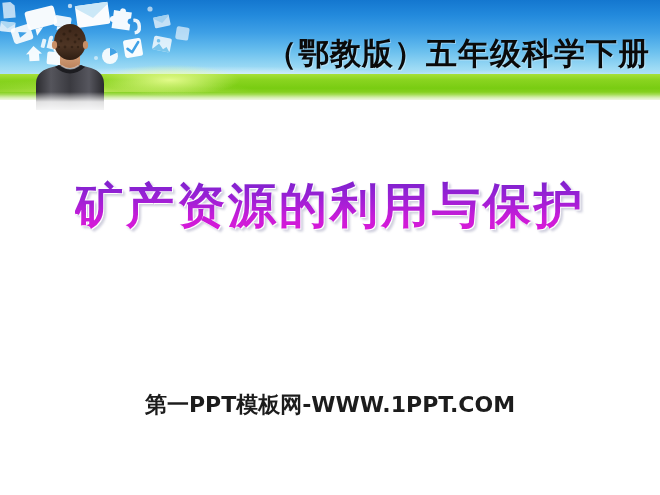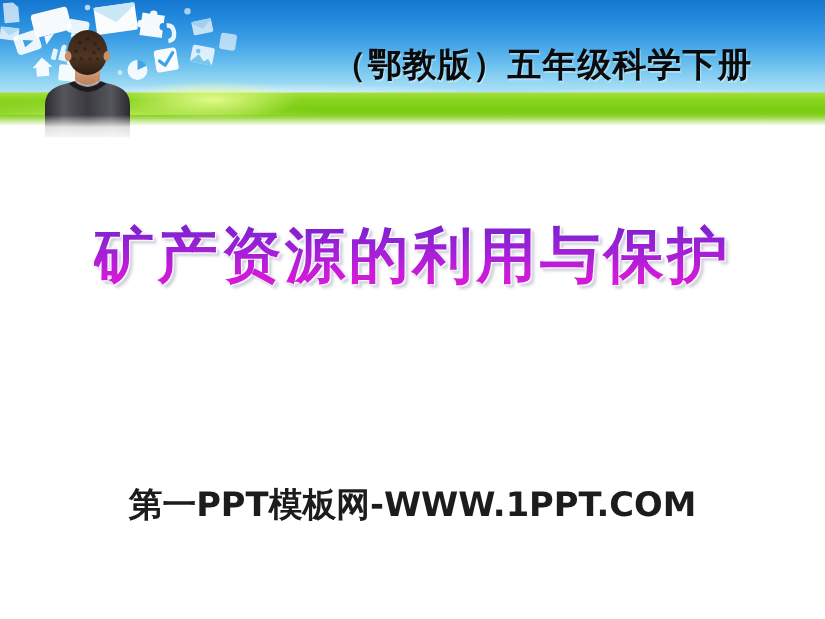--- a/index.html
+++ b/index.html
@@ -96,23 +96,23 @@
     width: 200px; height: 70px;
   }
   .icons svg { display: block; }
 
   
   .subject {
     position: absolute;
     left: 266px;
     top: 33px;
     width: 352px;
-    text-align: left;
+    text-align: right;
     font-family: "DejaVu Sans", "Liberation Sans", sans-serif;
-    font-size: 27px;
+    font-size: 31px;
     font-weight: bold;
     line-height: 40px;
     color: #0a0a0a;
     letter-spacing: 1px;
     white-space: nowrap;
     text-shadow: 1px 1px 0 rgba(255,255,255,.35);
   }
 
   
   .title-wrap {
@@ -146,21 +146,21 @@
   }
 
   
   .watermark {
     position: absolute;
     left: 0;
     top: 389px;
     width: 660px;
     text-align: center;
     font-family: "DejaVu Sans", "Liberation Sans", sans-serif;
-    font-size: 27px;
+    font-size: 22px;
     font-weight: bold;
     line-height: 32px;
     color: #1c1c1c;
     letter-spacing: 0px;
     white-space: nowrap;
   }
 </style>
 </head>
 <body>
 

